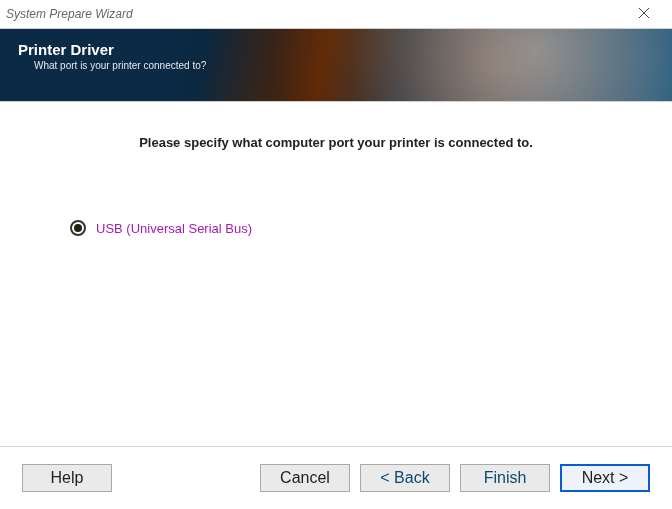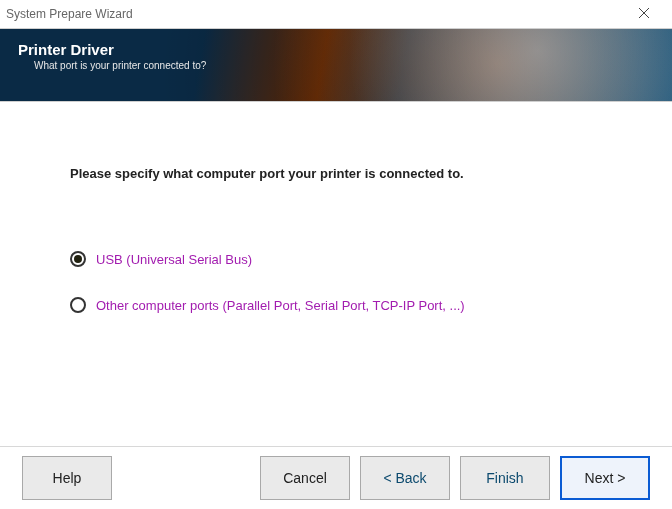--- a/index.html
+++ b/index.html
@@ -19,21 +19,21 @@
   .titlebar {
     height: 28px;
     display: flex;
     align-items: center;
     justify-content: space-between;
     padding: 0 8px 0 6px;
     background: #fff;
     color: #555;
     font-size: 12px;
   }
-  .titlebar .title { color: #666; }
+  .titlebar .title { color: #666; font-style: italic; }
   .titlebar .close {
     width: 40px;
     height: 100%;
     display: flex;
     align-items: center;
     justify-content: center;
     cursor: default;
     color: #555;
   }
   .titlebar .close svg { width: 10px; height: 10px; }
@@ -50,22 +50,23 @@
     color: #fff;
     border-top: 1px solid #cfcfcf;
     border-bottom: 1px solid #cfcfcf;
     padding: 12px 18px 0 18px;
   }
   .banner-title { font-size: 15px; font-weight: bold; color: #fff; }
   .banner-sub { font-size: 10px; color: #e8e8e8; margin-left: 16px; margin-top: 2px; }
 
   
   .content {
-    padding: 64px 70px 0 70px;
+    padding: 33px 70px 0 70px;
     height: 344px;
+    text-align: center;
   }
   .instruction {
     font-size: 13px;
     font-weight: 600;
     color: #222;
     margin-bottom: 70px;
   }
   .radio-row {
     display: flex;
     align-items: center;
@@ -103,25 +104,25 @@
   .footer {
     height: 62px;
     display: flex;
     align-items: center;
     padding: 0 22px;
     gap: 10px;
   }
   .spacer { flex: 1; }
   .btn {
     min-width: 90px;
-    height: 44px;
+    height: 28px;
     padding: 0 10px;
     border: 1px solid #a9a9a9;
     background: #eaeaea;
-    font-size: 14px;
+    font-size: 16px;
     font-family: inherit;
     cursor: pointer;
     color: #222;
     display: inline-flex;
     align-items: center;
     justify-content: center;
   }
   .btn:disabled, .btn.disabled {
     color: #0c4a6e;
     cursor: default;
@@ -153,24 +154,20 @@
 </div>
 
 <div class="content">
   <div class="instruction">Please specify what computer port your printer is connected to.</div>
 
   <label class="radio-row">
     <span class="radio selected"></span>
     <span>USB (Universal Serial Bus)</span>
   </label>
 
-  <label class="radio-row">
-    <span class="radio"></span>
-    <span>Other computer ports (Parallel Port, Serial Port, TCP-IP Port, ...)</span>
-  </label>
 </div>
 
 <hr class="separator">
 
 <div class="footer">
   <button class="btn help-btn">Help</button>
   <div class="spacer"></div>
   <button class="btn">Cancel</button>
   <button class="btn disabled" disabled="">&lt; Back</button>
   <button class="btn disabled" disabled="">Finish</button>

